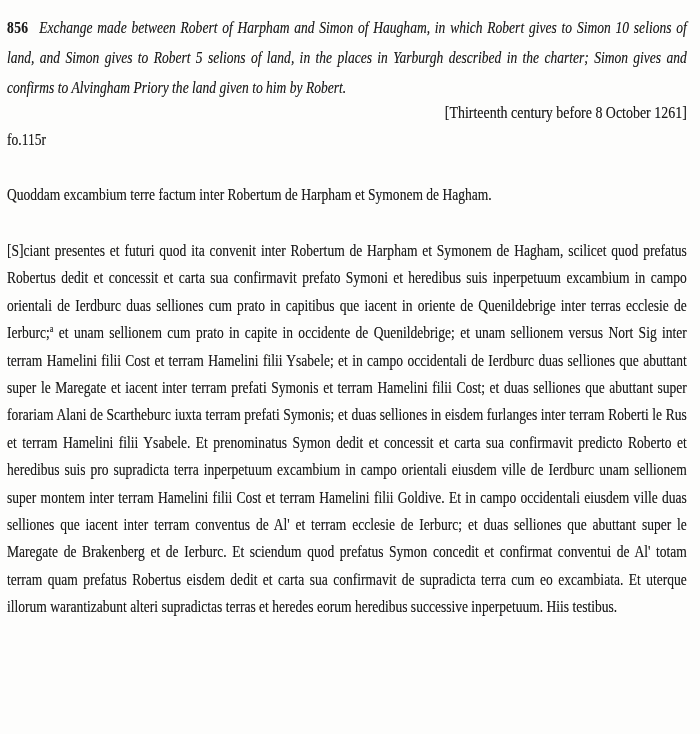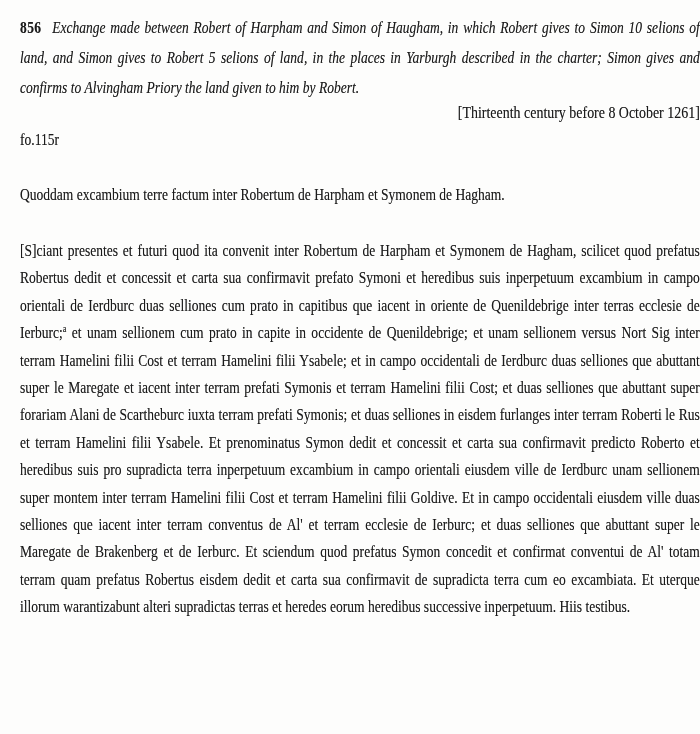--- a/index.html
+++ b/index.html
@@ -9,21 +9,21 @@
   body {
     width: 700px;
     height: 734px;
     background: #fdfdfc;
     overflow: hidden;
   }
   .page {
     box-sizing: border-box;
     width: 700px;
     height: 734px;
-    padding: 13px 0 0 20px;
+    padding: 13px 0 0 7px;
     overflow: hidden;
     font-family: "Liberation Serif", "DejaVu Serif", serif;
     color: #1b1b1b;
     text-shadow: 0 0 0.5px rgba(40,40,40,0.45);
   }
   
   .scale {
     width: 829px;
     transform: scaleX(0.82);
     transform-origin: top left;

